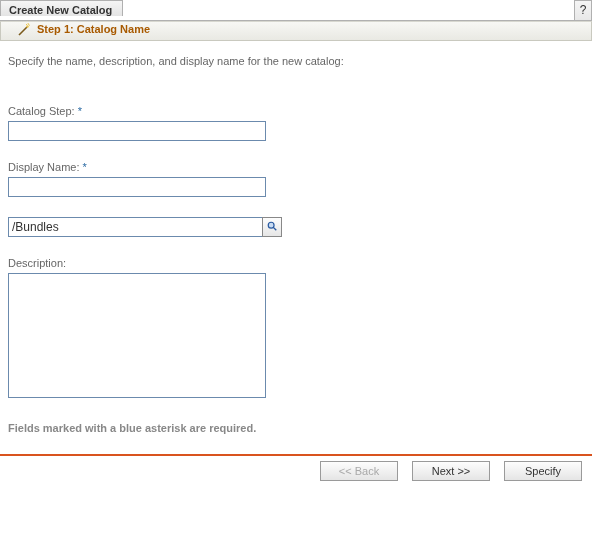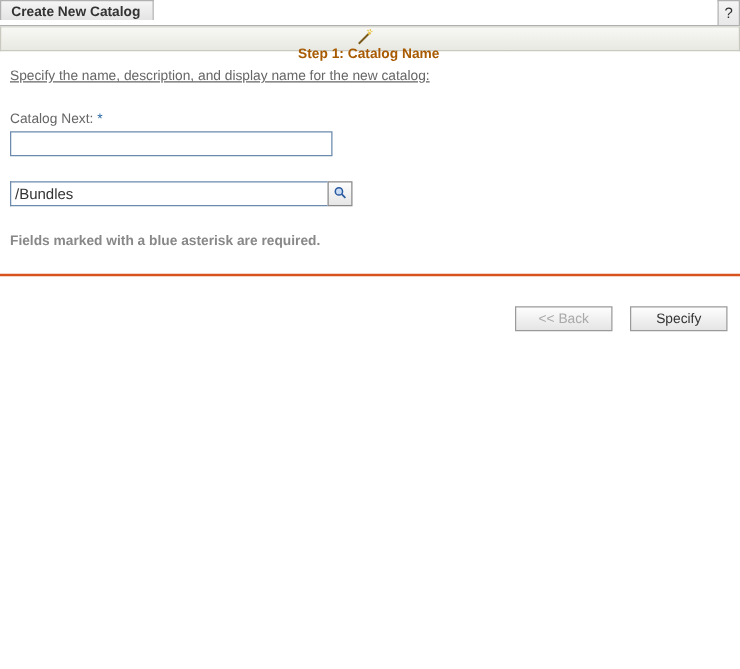--- a/index.html
+++ b/index.html
@@ -36,44 +36,42 @@
     border-bottom: none;
     background: linear-gradient(#f5f5f5, #e8e8e8);
     text-align: center;
     font-size: 12px;
     color: #333;
     line-height: 19px;
     cursor: pointer;
   }
   .step-bar {
     display: flex;
-    align-items: center;
+    align-items: flex-start;
     background: linear-gradient(#f7f7f4, #e9e9e3);
     border: 1px solid #c9c9bf;
     border-top: 1px solid #d7d7cf;
-    padding: 1px 6px 1px 4px;
-    height: 20px;
-    flex-direction: column;
+    padding: 1px 6px 1px 16px;
+    height: 20px;
   }
   .step-icon {
     width: 14px; height: 14px;
     margin-right: 6px;
   }
   .step-title {
     font-weight: bold;
     color: #a85a00;
     font-size: 11px;
   }
   .content {
     padding: 10px 8px 10px 8px;
     color: #666;
   }
   .intro {
-    margin: 4px 0 22px 0;
-    text-decoration: underline;
+    margin: 4px 0 38px 0;
   }
   .field-block { margin-bottom: 20px; }
   .field-label {
     color: #666;
     margin-bottom: 4px;
   }
   .req {
     color: #2b6aa3;
     font-size: 11px;
   }
@@ -114,21 +112,21 @@
   }
   .separator {
     margin-top: 10px;
     height: 2px;
     background: #d9531e;
   }
   .button-row {
     display: flex;
     justify-content: flex-end;
     gap: 14px;
-    padding: 24px 10px 6px 0;
+    padding: 5px 10px 6px 0;
   }
   button.wiz {
     width: 78px;
     height: 20px;
     font-family: inherit;
     font-size: 11px;
     border: 1px solid #9a9a9a;
     background: linear-gradient(#fdfdfd,#e5e5e5);
     color: #333;
     cursor: pointer;
@@ -161,43 +159,55 @@
     </svg>
   </span>
   <span class="step-title">Step 1: Catalog Name</span>
 </div>
 
 <div class="content">
   <div class="intro">Specify the name, description, and display name for the new catalog:</div>
 
   <div class="field-block">
     <div class="field-label">
-      <span>Catalog Next:</span>
+      <span>Catalog Step:</span>
       <span class="req">*</span>
     </div>
     <input type="text" class="text" value="" style="">
   </div>
 
+  <div class="field-block">
+    <div class="field-label">
+      <span>Display Name:</span>
+      <span class="req">*</span>
+    </div>
+    <input type="text" class="text" value="" style="">
+  </div>
 
   <div class="field-block">
     <div class="folder-row">
       <input type="text" class="text folder-input" value="/Bundles" style="">
       <div class="browse-btn">
         <span>
           <svg viewBox="0 0 14 14" width="12" height="12">
             <circle cx="6" cy="6" r="3.4" stroke="#2a5aa0" stroke-width="1.4" fill="#c9dcf3"></circle>
             <line x1="8.6" y1="8.6" x2="12" y2="12" stroke="#2a5aa0" stroke-width="1.6"></line>
           </svg>
         </span>
       </div>
     </div>
   </div>
 
+  <div class="field-block">
+    <div class="field-label">Description:</div>
+    <textarea class="desc" style=""></textarea>
+  </div>
 
   <div class="footnote">Fields marked with a blue asterisk are required.</div>
 </div>
 
 <div class="separator"></div>
 
 <div class="button-row">
   <button class="wiz" disabled="">&lt;&lt; Back</button>
+  <button class="wiz">Next &gt;&gt;</button>
   <button class="wiz">Specify</button>
 </div>
 
 </body></html>

